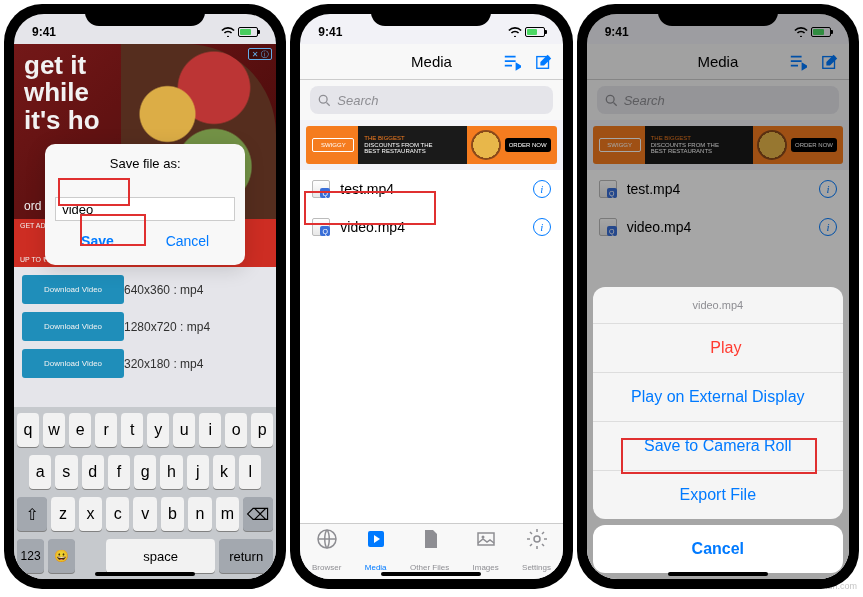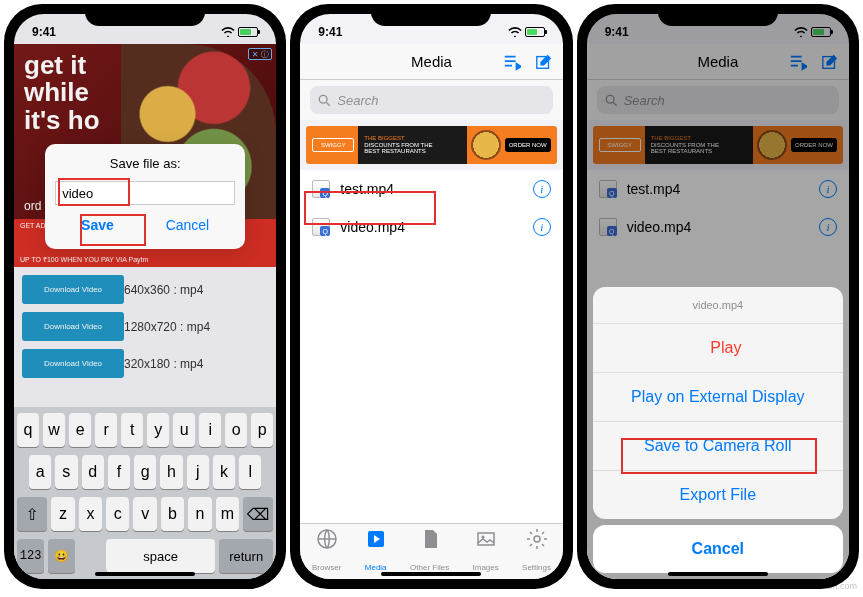--- a/index.html
+++ b/index.html
@@ -16,35 +16,35 @@
 .bat-fill { position: absolute; left: 1px; top: 1px; bottom: 1px; width: 60%; background: #4cd964; border-radius: 1px; }
 
 
 .hero { position: relative; height: 175px; background: linear-gradient(135deg,#7a1a1a,#4a0a0a); overflow: hidden; }
 .hero-img { position: absolute; right: 0; top: 0; width: 155px; height: 100%; background: radial-gradient(circle at 30% 40%, #e8b74a 18%, transparent 19%), radial-gradient(circle at 60% 25%, #c73838 22%, transparent 23%), radial-gradient(circle at 60% 70%, #7a9a4a 24%, transparent 25%), #5a3020; border-top-right-radius: 90px; }
 .hero-text { position: absolute; left: 10px; top: 8px; color: #fff; font-size: 26px; font-weight: 700; line-height: 1.05; }
 .hero-bottom { position: absolute; bottom: 6px; left: 10px; color: #fff; font-size: 12px; }
 .ad-x { position: absolute; top: 4px; right: 4px; width: 24px; height: 12px; background: rgba(0,0,0,0.3); border: 1px solid #6ab7f5; border-radius: 2px; color: #6ab7f5; font-size: 8px; display: flex; align-items: center; justify-content: center; }
 .dialog-back { position: absolute; inset: 0; background: rgba(0,0,0,0.05); display: flex; align-items: flex-start; justify-content: center; padding-top: 130px; z-index: 60; }
 .dialog { width: 200px; background: #f8f8f8; border-radius: 10px; padding: 12px 10px; box-shadow: 0 4px 20px rgba(0,0,0,0.15); }
-.dialog-title { text-align: center; font-size: 13px; margin-bottom: 10px; }
+.dialog-title { text-align: center; font-size: 13px; margin-bottom: 26px; }
 .dialog-input { width: 100%; height: 24px; background: #fff; border: 1px solid #ccc; font-size: 13px; padding: 8px 6px; margin-bottom: 8px; }
 .dialog-btns { display: flex; justify-content: space-around; }
 .dialog-btn { color: #007aff; font-size: 14px; padding: 4px 12px; cursor: pointer; }
 .red-banner { height: 48px; background: #d93025; color: #fff; font-size: 7px; padding: 3px 6px; display: flex; flex-direction: column; justify-content: space-between; }
 .dls { padding: 8px; display: flex; flex-direction: column; gap: 8px; }
 .dl-row { display: flex; align-items: center; }
 .dl-btn { background: #2196c4; color: #fff; font-size: 8px; padding: 10px 10px; border-radius: 3px; width: 102px; text-align: center; }
 .dl-fmt { font-size: 12px; color: #333; }
 .keyboard { background: #d1d4d9; padding: 6px 3px; display: flex; flex-direction: column; gap: 8px; margin-top: auto; }
 .kb-row { display: flex; gap: 4px; justify-content: center; }
 .key { background: #fff; border-radius: 4px; box-shadow: 0 1px 0 #888; height: 34px; flex: 1; display: flex; align-items: center; justify-content: center; font-size: 16px; }
 .kb-row.r2 { padding: 0 12px; }
 .key-shift, .key-del { background: #acb1b9; flex: 1.3; }
-.key-fn { background: #acb1b9; font-size: 12px; font-family: Liberation Mono, monospace; }
+.key-fn { background: #acb1b9; font-size: 12px; }
 .key-space { flex: 4; font-size: 13px; margin-left: 27px; }
 .key-ret { background: #acb1b9; font-size: 13px; flex: 2; }
 
 
 .nav { height: 36px; background: #f8f8f8; display: flex; align-items: center; justify-content: center; position: relative; border-bottom: 0.5px solid #ccc; }
 .nav-title { font-size: 15px; font-weight: 500; }
 .nav-right { position: absolute; right: 10px; display: flex; gap: 14px; }
 .nav-icon { width: 18px; height: 18px; color: #007aff; }
 .search-wrap { padding: 6px 10px; background: #f8f8f8; font-style: italic; }
 .search-bar { background: #e5e5ea; border-radius: 8px; height: 28px; display: flex; align-items: center; padding: 0 8px; color: #8e8e93; font-size: 13px; gap: 6px; }

